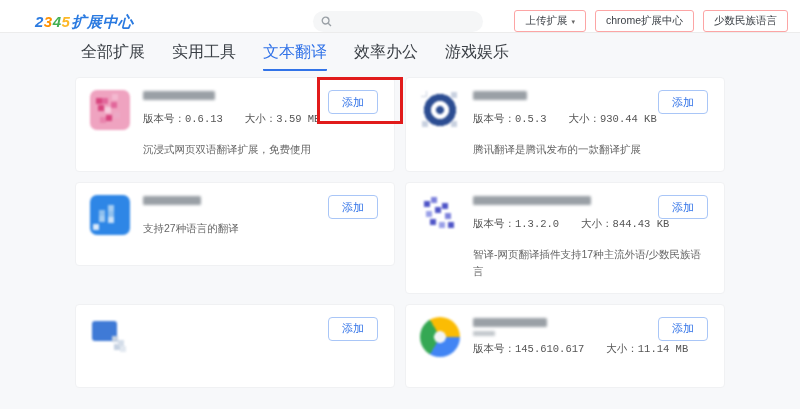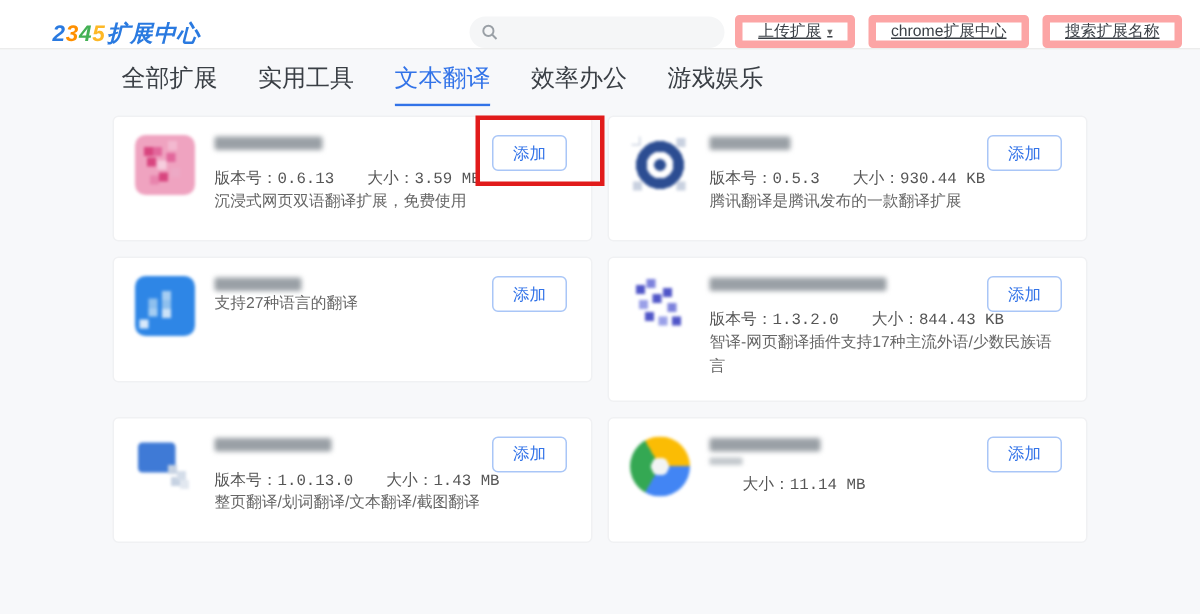--- a/index.html
+++ b/index.html
@@ -22,23 +22,23 @@
     border-radius:11px; display:flex; align-items:center; padding:0 8px; gap:5px;
   }
   .search svg { flex:none; }
   .search input {
     border:none; outline:none; background:transparent; width:100%;
     font-size:10.5px; color:#555; font-family:inherit;
   }
   .search input::placeholder { color:#b3b8bf; }
   .hbtns { margin-left:auto; display:flex; gap:9px; }
   .hbtn {
-    height:22px; background:#fff; border:5px solid #fca5a5; border-radius:3px;
+    height:22px; background:#fff; border:1px solid #fca5a5; border-radius:3px;
     font-size:10.5px; color:#3a3f45; padding:0 10px; display:flex; align-items:center; gap:4px;
-    cursor:pointer; white-space:nowrap; font-family:inherit;text-decoration:underline;
+    cursor:pointer; white-space:nowrap; font-family:inherit;
   }
   .caret { font-size:7px; color:#666; line-height:1; }
   
   .tabbar { flex:none; width:650px; margin:0 auto; padding:9px 6px 0 6px; display:flex; gap:27px; }
   .tab {
     font-size:16px; color:#3a3f45; padding-bottom:6px; cursor:pointer;
     border-bottom:2.5px solid transparent; border-radius:1px;
   }
   .tab.active { color:#3273e8; border-bottom-color:#3273e8; }
   
@@ -63,21 +63,21 @@
   .i5::before { content:""; position:absolute; left:2px; top:4px; width:25px; height:20px; background:#3f7ad6; border-radius:3px; }
   .i5 .px { box-shadow:22px 19px 0 #c6d2e2,28px 23px 0 #d4dde9,24px 27px 0 #c6d2e2,30px 29px 0 #e2e8f0; }
   .i6 { border-radius:50%;
        background:radial-gradient(circle at 50% 50%, #f2f4f5 0 6px, rgba(0,0,0,0) 6px),
                   conic-gradient(from -150deg, #34a853 0 120deg, #fbbc04 120deg 240deg, #4285f4 240deg 360deg); }
   .card-body { flex:1; min-width:0; padding-top:1px; }
   .name-bar { height:9px; border-radius:1.5px; background:#9aa0a6; filter:blur(1.6px); }
   .sub-bar { width:22px; height:5px; border-radius:1px; background:#c2c7cc; filter:blur(1.4px); margin-top:4px; }
   .meta { margin-top:12px; font-size:10.5px; color:#555; display:flex;font-family:Liberation Mono, monospace; }
   .meta .m2 { margin-left:22px; }
-  .desc { font-size:10.5px; color:#666; line-height:1.55; padding-right:4px; }
+  .desc { margin-top:15px; font-size:10.5px; color:#666; line-height:1.55; padding-right:4px; }
   .add-btn {
     position:absolute; top:12px; right:16px;
     background:#fff; border:1px solid #a9c6f7; color:#3273e8;
     font-size:11px; padding:3.5px 13px; border-radius:4px; cursor:pointer; font-family:inherit;
   }
   .red-box {
     position:absolute; top:-1px; right:-9px; width:86px; height:47px;
     border:3px solid #e11b1b; z-index:5; pointer-events:none;
   }
 </style>
@@ -96,21 +96,21 @@
   </div>
   <div class="hbtns">
     <button class="hbtn">
       <span>上传扩展</span>
       <span class="caret">▾</span>
     </button>
     <button class="hbtn">
       <span>chrome扩展中心</span>
     </button>
     <button class="hbtn">
-      <span>搜索扩展名称</span>
+      <span>少数民族语言</span>
     </button>
   </div>
 </div>
 
 <div class="tabbar">
   <div class="tab">全部扩展</div>
   <div class="tab">实用工具</div>
   <div class="tab active">文本翻译</div>
   <div class="tab">效率办公</div>
   <div class="tab">游戏娱乐</div>
@@ -173,37 +173,30 @@
         </div>
         <div class="desc">智译-网页翻译插件支持17种主流外语/少数民族语言</div>
       </div>
       <button class="add-btn">添加</button>
     </div>
 
     <div class="card">
       <div class="ext-icon i5">
           <div class="px"></div>
         </div>
-      <div class="card-body">
-        <div class="name-bar" style="width:78px"></div>
-        <div class="meta">
-          <span><span>版本号：</span><span>1.0.13.0</span></span>
-          <span class="m2"><span>大小：</span><span>1.43 MB</span></span>
-        </div>
-        <div class="desc">整页翻译/划词翻译/文本翻译/截图翻译</div>
-      </div>
       <button class="add-btn">添加</button>
     </div>
 
     <div class="card">
       <div class="ext-icon i6"></div>
       <div class="card-body">
         <div class="name-bar" style="width:74px"></div>
         <div class="sub-bar"></div>
         <div class="meta" style="margin-top:6px">
+          <span><span>版本号：</span><span>145.610.617</span></span>
           <span class="m2"><span>大小：</span><span>11.14 MB</span></span>
         </div>
       </div>
       <button class="add-btn">添加</button>
     </div>
 
   </div>
 </div>
 
 </body></html>

